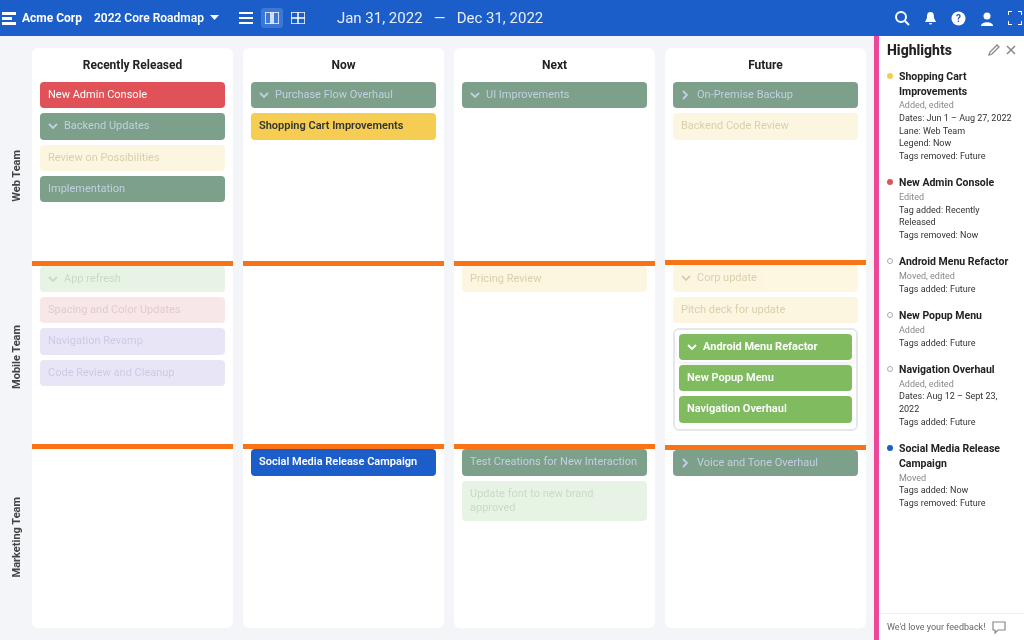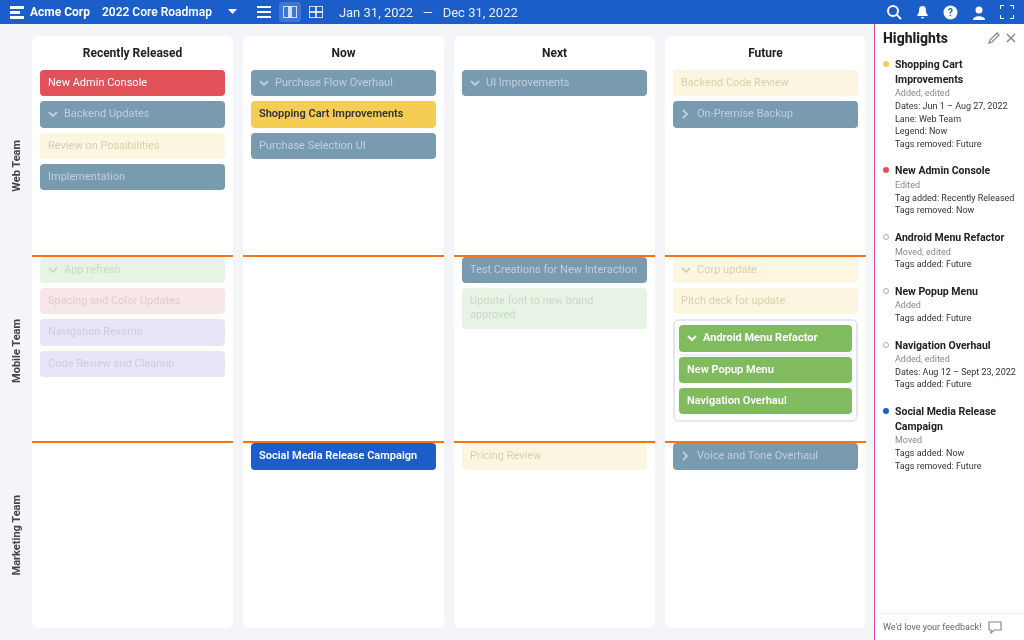--- a/index.html
+++ b/index.html
@@ -1,62 +1,62 @@
 <!DOCTYPE html>
 <html><head>
 <meta charset="utf-8">
 <style>
 * { box-sizing: border-box; margin: 0; padding: 0; font-family: -apple-system, BlinkMacSystemFont, "Segoe UI", Roboto, sans-serif; }
 html, body { height: 100%; }
 body { display: flex; flex-direction: column; background: #f3f5f8; color: #333; font-size: 12px; }
 
 
-.topbar { display: flex; align-items: center; background: #1b5dc9; color: #fff; height: 24px; padding: 0 10px; gap: 12px; }
+.topbar { display: flex; align-items: center; background: #1b5dc9; color: #fff; height: 36px; padding: 0 2px; gap: 12px; }
 .brand { display: flex; align-items: center; gap: 6px; font-weight: 700; }
 .brand-icon svg { display:block; }
-.project { display: flex; align-items: center; gap: 16px; font-weight: 600; text-align: center; }
+.project { display: flex; align-items: center; gap: 6px; font-weight: 600; text-align: center; }
 .viewmodes { display: flex; align-items: center; gap: 4px; margin-left: 4px; }
 .viewmodes .vm { width: 22px; height: 20px; display:flex; align-items:center; justify-content:center; border-radius:3px; cursor:pointer; }
 .viewmodes .vm.active { background: #3c77d6; }
-.dates { font-size: 13px; opacity: .9; }
+.dates { font-size: 15px; opacity: .9; margin-left: 16px; }
 .spacer { flex: 1; }
 .topicons { display:flex; gap:14px; align-items:center; }
 .topicons .ti { cursor:pointer; display:flex; }
 
 
 .app { flex:1; display:flex; overflow:hidden; }
 .boardwrap { flex:1; padding: 12px 8px 12px 0; overflow:auto; display:flex; }
 .lanes-col { width: 32px; display:flex; flex-direction:column; }
 .lane-label { flex:1; display:flex; align-items:center; justify-content:center; }
 .lane-label span { writing-mode: vertical-rl; transform: rotate(180deg); font-size: 11px; font-weight:700; color:#444; }
 
 .columns { flex:1; display:flex; gap:10px; }
 .col { flex:1; background:#fff; border-radius:6px; display:flex; flex-direction:column; }
 .col-head { text-align:center; font-weight:700; font-size:12px; padding:10px 0; color:#222; }
 .col-body { flex:1; display:flex; flex-direction:column; }
-.lane-section { padding: 0 8px 8px 8px; flex:1; border-top:2px solid #f97316; }
+.lane-section { padding: 0 8px 8px 8px; flex:1; border-top:5px solid #f97316; }
 .lane-section:first-child { border-top:none; }
 .card { border-radius:4px; padding:6px 8px; margin-bottom:5px; font-size:11px; line-height:1.3; display:flex; align-items:center; gap:6px; cursor:pointer; }
 .card.faded { opacity:.55; }
 .card .chev { width:10px; display:flex; }
 
 .c-red-solid   { background:#e05257; color:#fff; }
-.c-blue-light  { background:#0c4a6e; color:#92a9cc; }
+.c-blue-light  { background:#14532d; color:#92a9cc; }
 .c-yellow-l    { background:#fbefc9; color:#bba96a; }
 .c-yellow      { background:#f4cd52; color:#333; font-weight:600; }
 .c-purple-l    { background:#d6d3ef; color:#a49fce; }
 .c-pink-l      { background:#f3d5d7; color:#caa0a3; }
 .c-green-l     { background:#d4ebcf; color:#9cbf94; }
 .c-green       { background:#80bb60; color:#fff; font-weight:600; }
 .c-green-sel   { background:#80bb60; color:#fff; font-weight:700; box-shadow: 0 0 0 2px #fff, 0 2px 6px rgba(0,0,0,.15); }
 .c-blue-solid  { background:#1b5dc9; color:#fff; font-weight:600; }
 .group { border:2px solid #e4e8ee; border-radius:6px; padding:4px 4px 1px 4px; margin-bottom:6px; }
 
 
-.panel { width: 150px; min-width: 150px; background:#fff; border-left:1px solid #ec4899; display:flex; flex-direction:column; font-size: 9px;}
+.panel { width: 150px; min-width: 150px; background:#fff; border-left:5px solid #ec4899; display:flex; flex-direction:column; font-size: 9px;}
 .panel-head { display:flex; align-items:center; padding:6px 8px; gap:6px; }
 .panel-head h2 { font-size:14px; font-weight:800; flex:1; color:#222; }
 .panel-head .pi { cursor:pointer; color:#888; }
 .panel-body { flex:1; overflow:auto; padding: 0 8px; }
 .hl { padding: 6px 0 8px 12px; position:relative; line-height:1.4; }
 .hl .dot { position:absolute; left:0; top:9px; width:6px; height:6px; border-radius:50%; }
 .hl .title { font-weight:700; color:#222; font-size:10.5px; }
 .hl .meta { color:#888; }
 .hl .row b { color:#333; font-weight:400; }
 .hl .strike { text-decoration:line-through; }
@@ -217,23 +217,20 @@
                 <span class="chev">
                   <svg width="10" height="8" viewBox="0 0 10 8">
                     <path d="M1 2 L5 6 L9 2" fill="none" stroke="currentColor" stroke-width="1.8"></path>
                   </svg>
                 </span>
                 <span>Purchase Flow Overhaul</span>
               </div>
               <div class="card c-yellow">
                 <span>Shopping Cart Improvements</span>
               </div>
-              <div class="card c-blue-light faded">
-                <span>Purchase Selection UI</span>
-              </div>
             </div>
             <div class="lane-section"></div>
             <div class="lane-section">
               <div class="card c-blue-solid">
                 <span>Social Media Release Campaign</span>
               </div>
             </div>
           </div>
         </div>
         <div class="col">
@@ -243,48 +240,48 @@
               <div class="card c-blue-light faded">
                 <span class="chev">
                   <svg width="10" height="8" viewBox="0 0 10 8">
                     <path d="M1 2 L5 6 L9 2" fill="none" stroke="currentColor" stroke-width="1.8"></path>
                   </svg>
                 </span>
                 <span>UI Improvements</span>
               </div>
             </div>
             <div class="lane-section">
+              <div class="card c-yellow-l faded">
+                <span>Pricing Review</span>
+              </div>
+            </div>
+            <div class="lane-section">
               <div class="card c-blue-light faded">
                 <span>Test Creations for New Interaction</span>
               </div>
               <div class="card c-green-l faded">
                 <span>Update font to new brand approved</span>
-              </div>
-            </div>
-            <div class="lane-section">
-              <div class="card c-yellow-l faded">
-                <span>Pricing Review</span>
               </div>
             </div>
           </div>
         </div>
         <div class="col">
           <div class="col-head">Future</div>
           <div class="col-body">
             <div class="lane-section">
-              <div class="card c-yellow-l faded">
-                <span>Backend Code Review</span>
-              </div>
               <div class="card c-blue-light faded">
                 <span class="chev">
                   <svg width="8" height="10" viewBox="0 0 8 10">
                     <path d="M2 1 L6 5 L2 9" fill="none" stroke="currentColor" stroke-width="1.8"></path>
                   </svg>
                 </span>
                 <span>On-Premise Backup</span>
+              </div>
+              <div class="card c-yellow-l faded">
+                <span>Backend Code Review</span>
               </div>
             </div>
             <div class="lane-section">
               <div class="card c-yellow-l faded">
                 <span class="chev">
                   <svg width="10" height="8" viewBox="0 0 10 8">
                     <path d="M1 2 L5 6 L9 2" fill="none" stroke="currentColor" stroke-width="1.8"></path>
                   </svg>
                 </span>
                 <span>Corp update</span>

